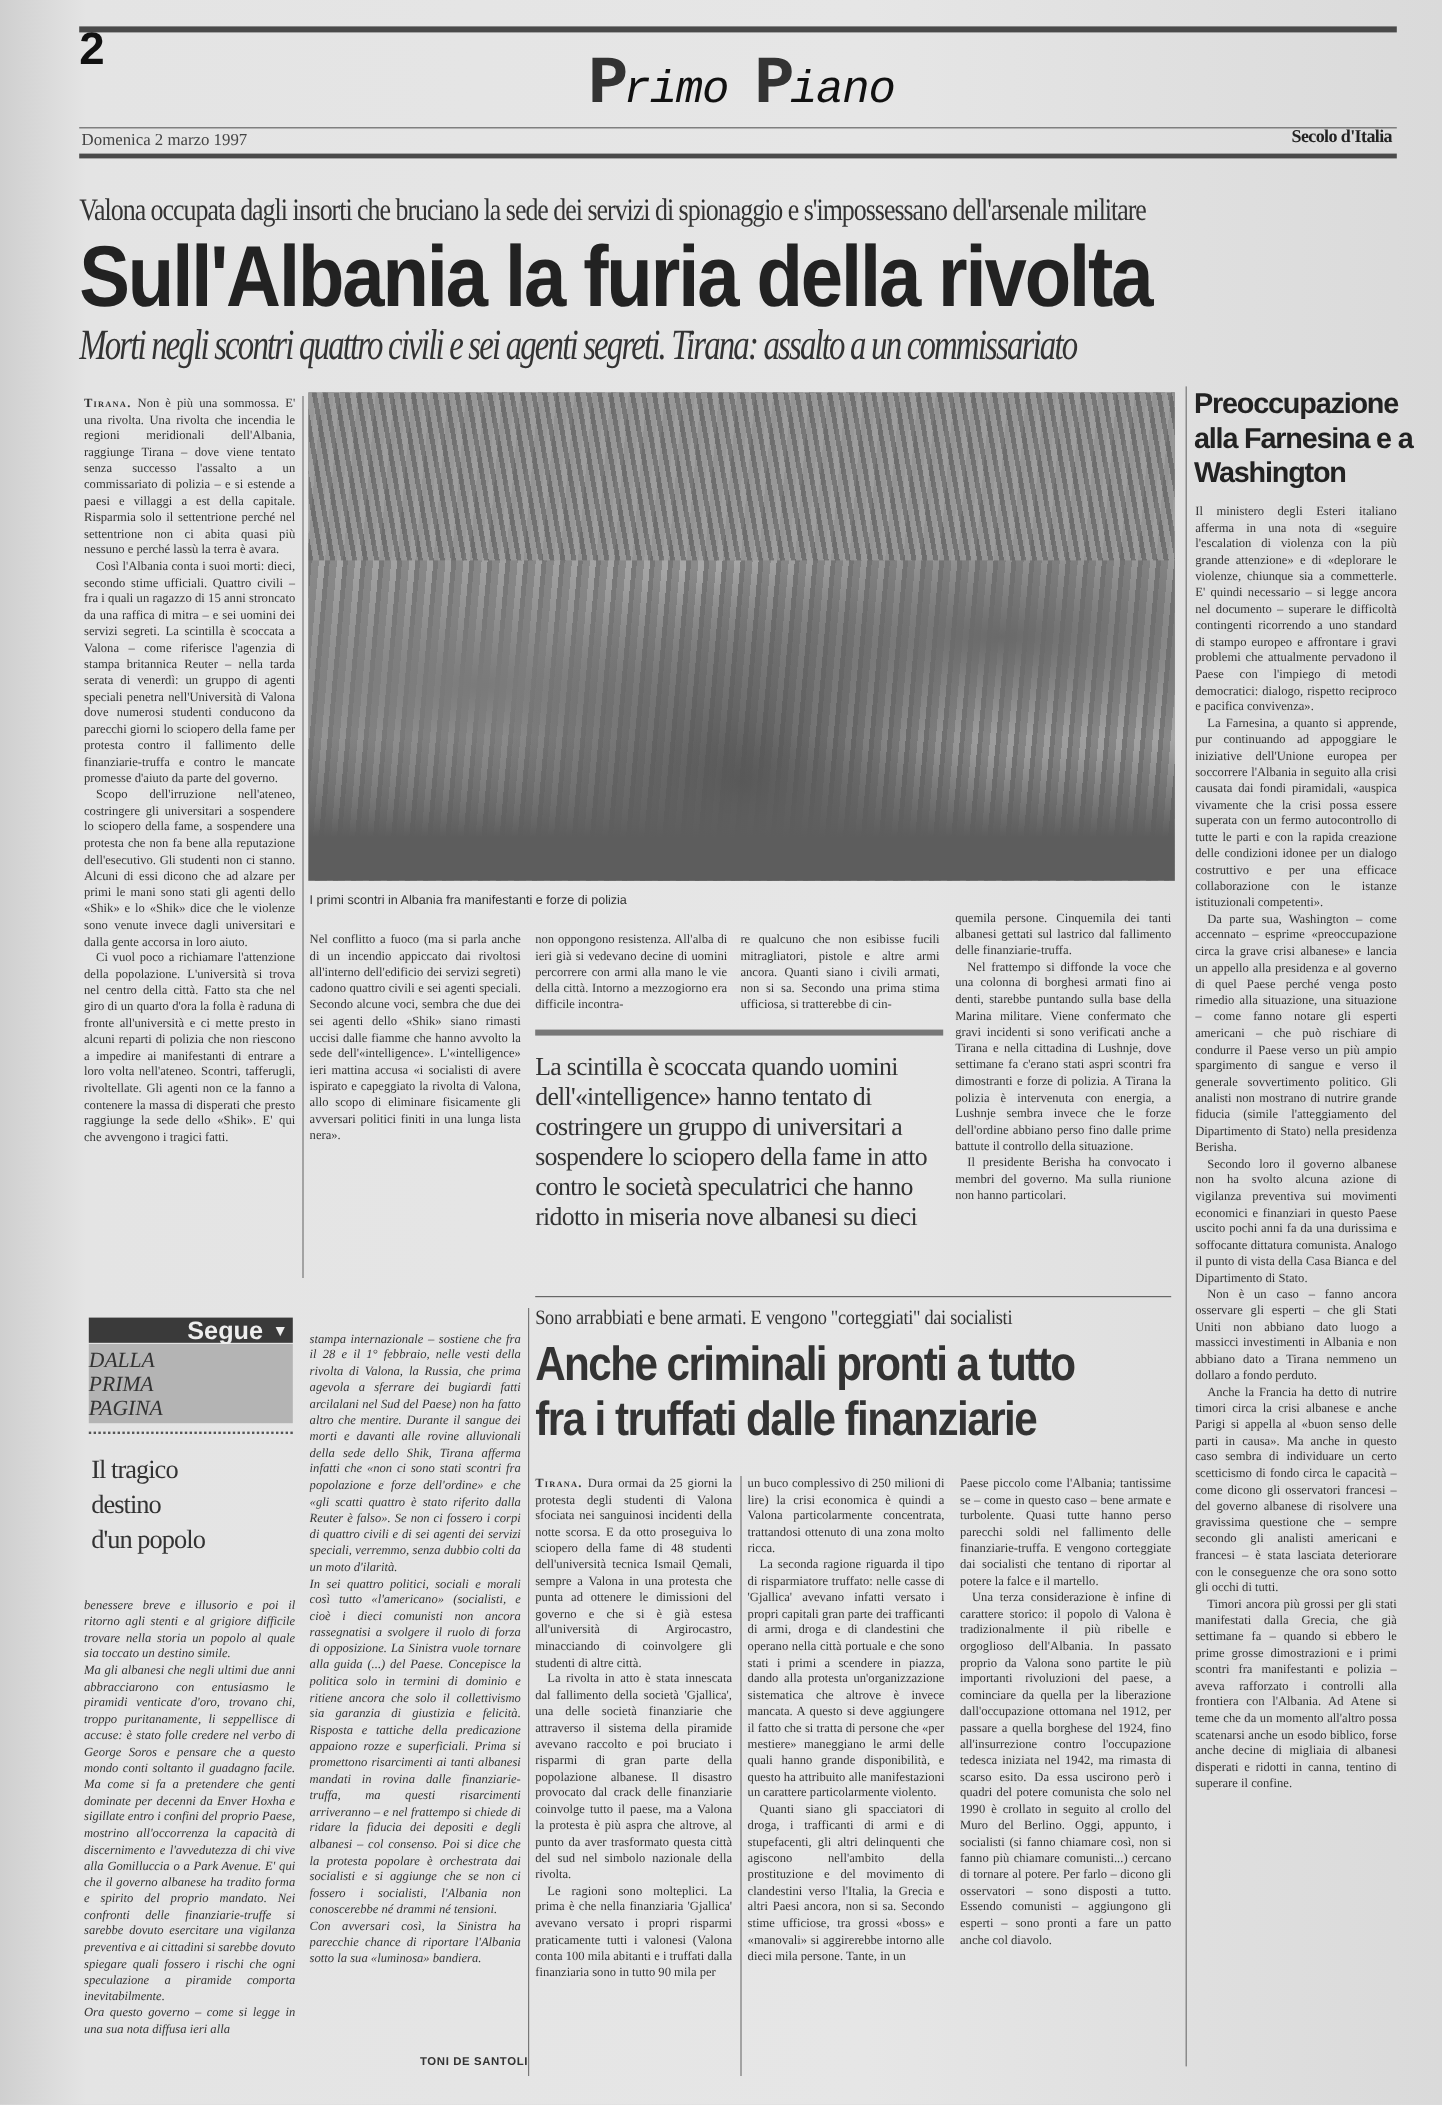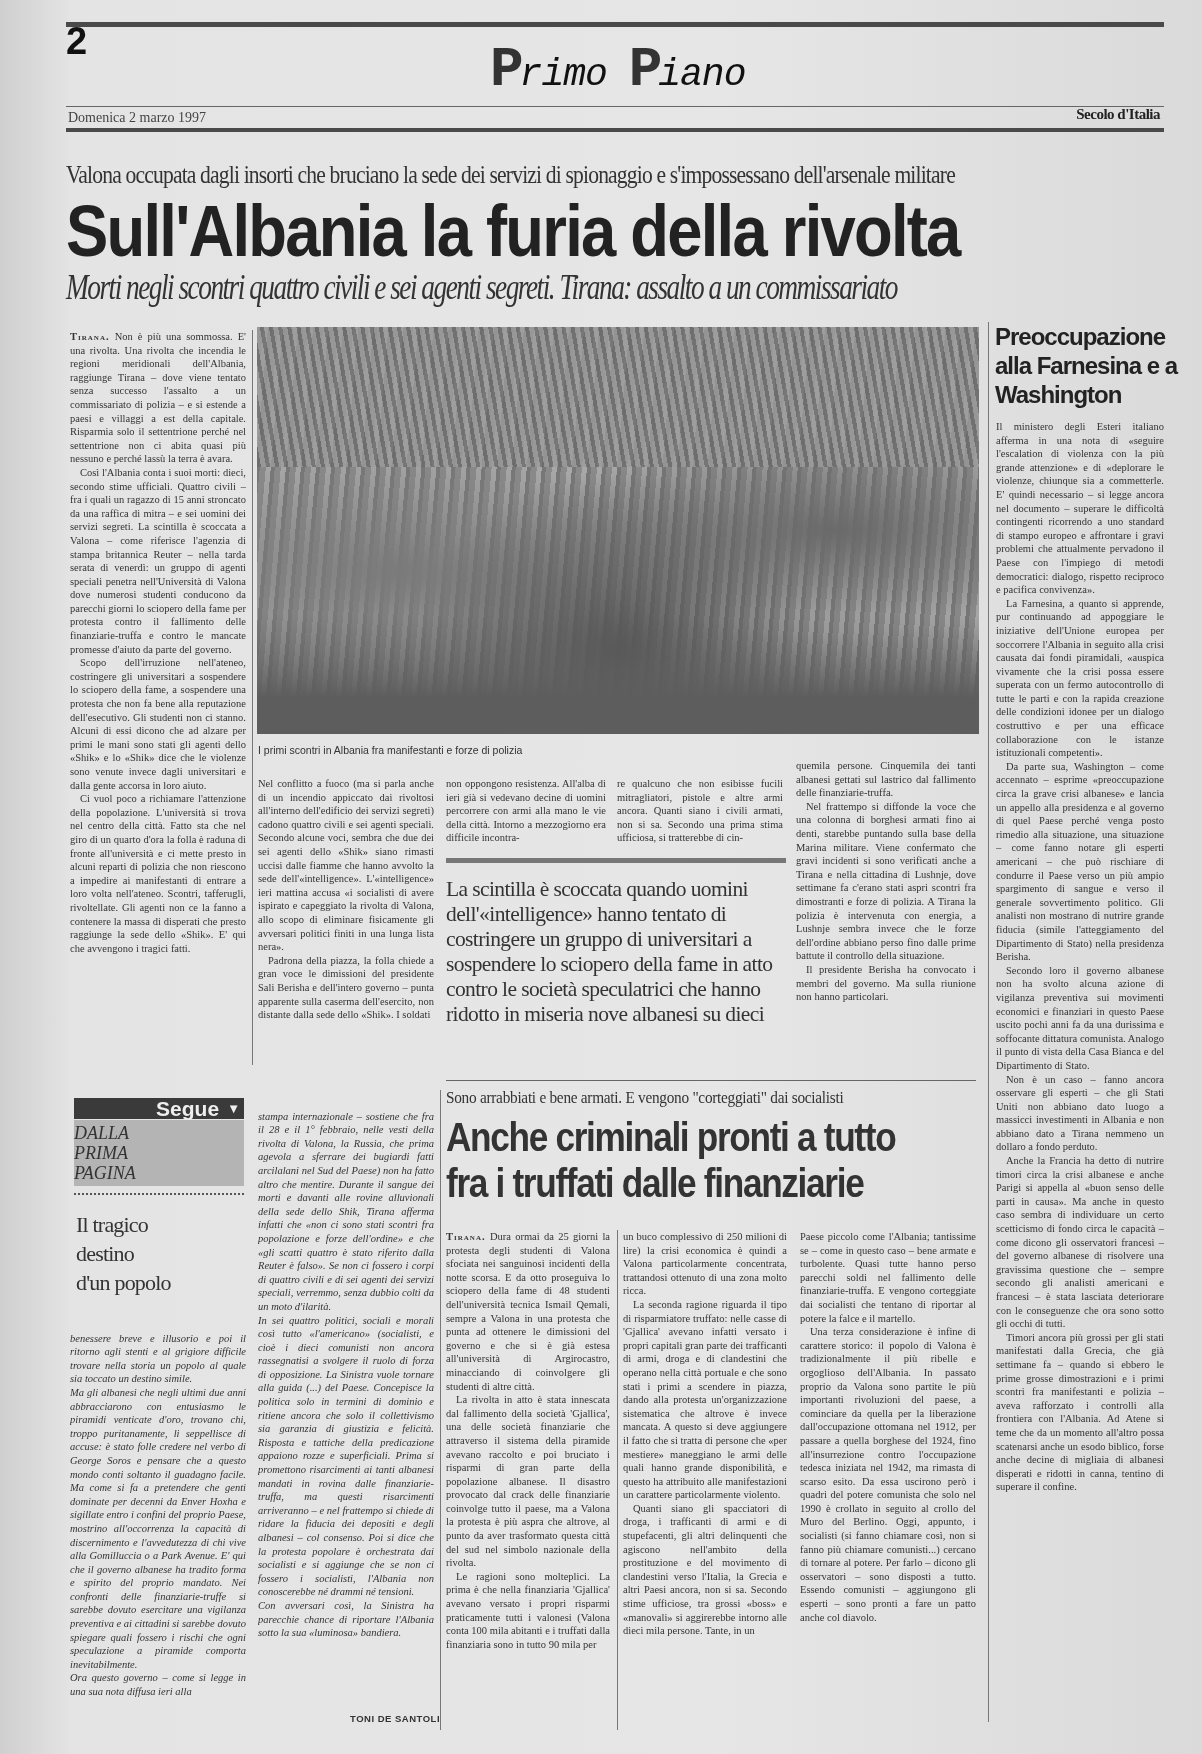--- a/index.html
+++ b/index.html
@@ -81,21 +81,20 @@
   <div class="vline" style="left:252px; top:330px; height:735px;"></div>
 
   <div class="abs photo" title="Scontri fra manifestanti e forze di polizia">
     <div class="crowd"></div>
     <div class="ground"></div>
   </div>
   <div class="abs caption">I primi scontri in Albania fra manifestanti e forze di polizia</div>
 
   <div class="col" style="left:258px; top:777px; width:176px; height:290px;">
     <p>Nel conflitto a fuoco (ma si parla anche di un incendio appiccato dai rivoltosi all'interno dell'edificio dei servizi segreti) cadono quattro civili e sei agenti speciali. Secondo alcune voci, sembra che due dei sei agenti dello «Shik» siano rimasti uccisi dalle fiamme che hanno avvolto la sede dell'«intelligence». L'«intelligence» ieri mattina accusa «i socialisti di avere ispirato e capeggiato la rivolta di Valona, allo scopo di eliminare fisicamente gli avversari politici finiti in una lunga lista nera».</p>
-    <p>Padrona della piazza, la folla chiede a gran voce le dimissioni del presidente Sali Berisha e dell'intero governo – punta apparente sulla caserma dell'esercito, non distante dalla sede dello «Shik». I soldati</p>
   </div>
   <div class="col" style="left:446px; top:777px; width:160px; height:70px;">
     <p>non oppongono resistenza. All'alba di ieri già si vedevano decine di uomini percorrere con armi alla mano le vie della città. Intorno a mezzogiorno era difficile incontra-</p>
   </div>
   <div class="col" style="left:617px; top:777px; width:166px; height:70px;">
     <p>re qualcuno che non esibisse fucili mitragliatori, pistole e altre armi ancora. Quanti siano i civili armati, non si sa. Secondo una prima stima ufficiosa, si tratterebbe di cin-</p>
   </div>
   <div class="col" style="left:796px; top:735px; width:180px; height:290px;margin-top:24px;">
     <p>quemila persone. Cinquemila dei tanti albanesi gettati sul lastrico dal fallimento delle finanziarie-truffa.</p>
     <p>Nel frattempo si diffonde la voce che una colonna di borghesi armati fino ai denti, starebbe puntando sulla base della Marina militare. Viene confermato che gravi incidenti si sono verificati anche a Tirana e nella cittadina di Lushnje, dove settimane fa c'erano stati aspri scontri fra dimostranti e forze di polizia. A Tirana la polizia è intervenuta con energia, a Lushnje sembra invece che le forze dell'ordine abbiano perso fino dalle prime battute il controllo della situazione.</p>

